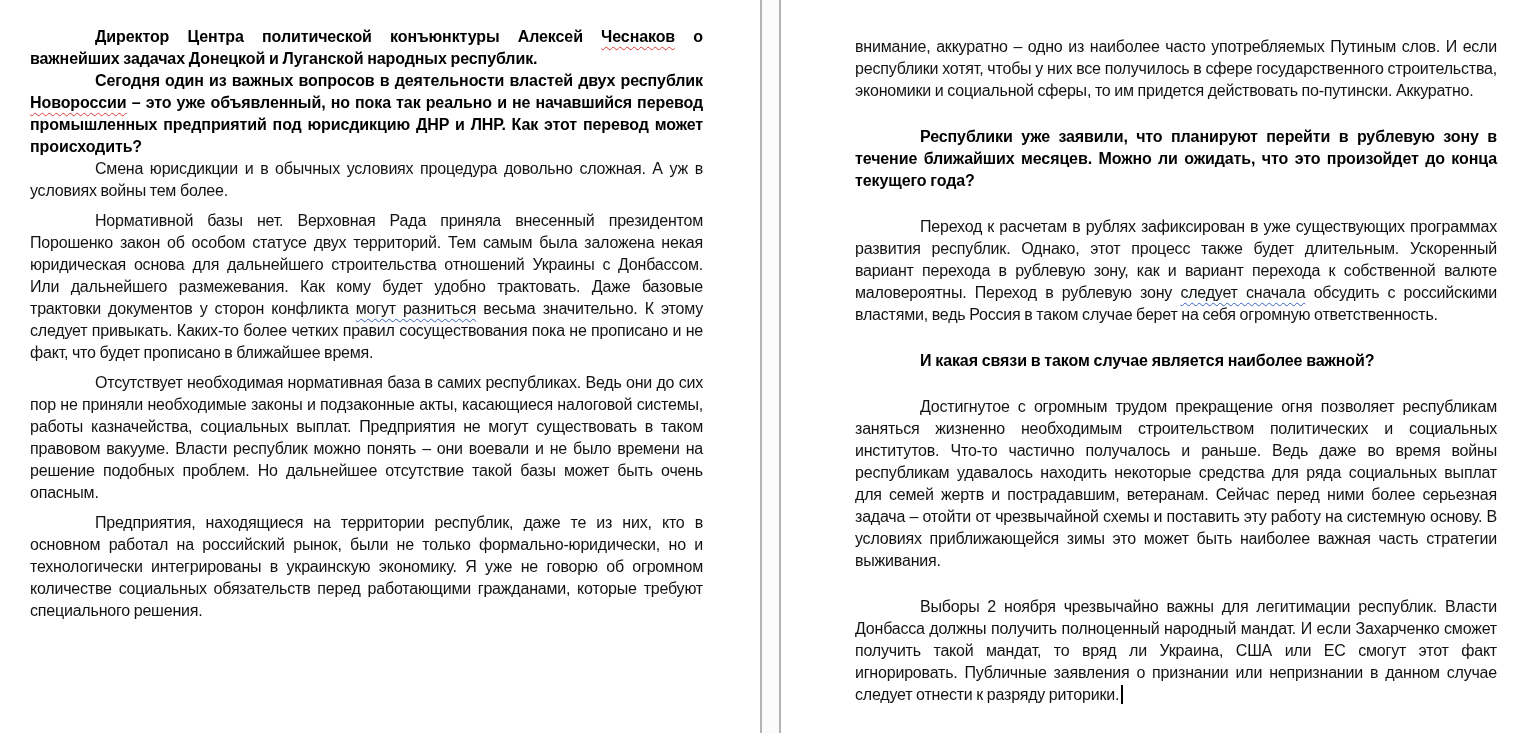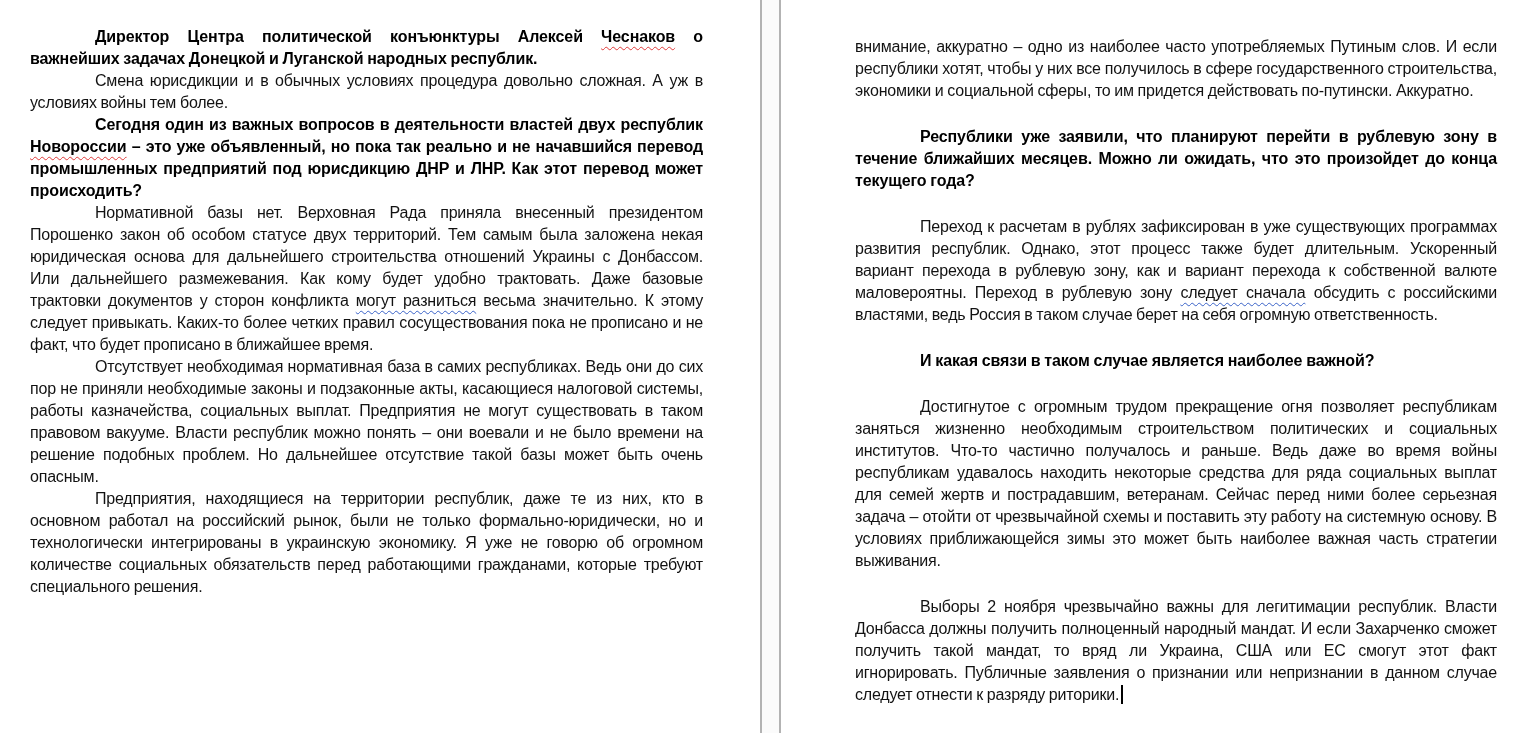--- a/index.html
+++ b/index.html
@@ -42,21 +42,21 @@
     left:781px;width:790px;
     padding:36px 74px 0 74px;
   }
   .blk{
     margin:0;
     text-align:justify;
     line-height:22px;
     word-spacing:-0.5px;
   }
   .blk+.blk{}
-  .page-left .blk.body + .blk.body{margin-top:0;}
+  .page-left .blk.body + .blk.body{margin-top:8px;}
   .page-right .blk+.blk{margin-top:24px;}
   .indent{text-indent:65px;}
   .title,.lead,.question{
     font-weight:bold;
     color:var(--bold-text);
     letter-spacing:-0.1px;
   }
   .mark-spell{
     text-decoration:underline wavy var(--spell);
     text-decoration-thickness:1px;
@@ -76,22 +76,22 @@
     vertical-align:-4px;
     margin-left:2px;
   }
 </style>
 </head>
 <body>
 
 <div class="canvas">
   <section class="page page-left">
       <p class="blk lead indent"><span>Директор Центра политической конъюнктуры Алексей </span><span class="mark-spell">Чеснаков</span><span> о важнейших задачах Донецкой и Луганской народных республик.</span></p>
+      <p class="blk question indent"><span>Сегодня один из важных вопросов в деятельности властей двух республик </span><span class="mark-spell">Новороссии</span><span> – это уже объявленный, но пока так реально и не начавшийся перевод промышленных предприятий под юрисдикцию ДНР и ЛНР. Как этот перевод может происходить?</span></p>
       <p class="blk body indent"><span>Смена юрисдикции и в обычных условиях процедура довольно сложная. А уж в условиях войны тем более.</span></p>
-      <p class="blk question indent"><span>Сегодня один из важных вопросов в деятельности властей двух республик </span><span class="mark-spell">Новороссии</span><span> – это уже объявленный, но пока так реально и не начавшийся перевод промышленных предприятий под юрисдикцию ДНР и ЛНР. Как этот перевод может происходить?</span></p>
       <p class="blk body indent"><span>Нормативной базы нет. Верховная Рада приняла внесенный президентом Порошенко закон об особом статусе двух территорий. Тем самым была заложена некая юридическая основа для дальнейшего строительства отношений Украины с Донбассом. Или дальнейшего размежевания. Как кому будет удобно трактовать. Даже базовые трактовки документов у сторон конфликта </span><span class="mark-grammar">могут разниться</span><span> весьма значительно. К этому следует привыкать. Каких-то более четких правил сосуществования пока не прописано и не факт, что будет прописано в ближайшее время.</span></p>
       <p class="blk body indent"><span>Отсутствует необходимая нормативная база в самих республиках. Ведь они до сих пор не приняли необходимые законы и подзаконные акты, касающиеся налоговой системы, работы казначейства, социальных выплат. Предприятия не могут существовать в таком правовом вакууме. Власти республик можно понять – они воевали и не было времени на решение подобных проблем. Но дальнейшее отсутствие такой базы может быть очень опасным.</span></p>
       <p class="blk body indent"><span>Предприятия, находящиеся на территории республик, даже те из них, кто в основном работал на российский рынок, были не только формально-юридически, но и технологически интегрированы в украинскую экономику. Я уже не говорю об огромном количестве социальных обязательств перед работающими гражданами, которые требуют специального решения.</span></p>
     </section>
   <div class="divider"></div>
   <section class="page page-right">
       <p class="blk body"><span>внимание, аккуратно – одно из наиболее часто употребляемых Путиным слов. И если республики хотят, чтобы у них все получилось в сфере государственного строительства, экономики и социальной сферы, то им придется действовать по-путински. Аккуратно.</span></p>
       <p class="blk question indent"><span>Республики уже заявили, что планируют перейти в рублевую зону в течение ближайших месяцев. Можно ли ожидать, что это произойдет до конца текущего года?</span></p>
       <p class="blk body indent"><span>Переход к расчетам в рублях зафиксирован в уже существующих программах развития республик. Однако, этот процесс также будет длительным. Ускоренный вариант перехода в рублевую зону, как и вариант перехода к собственной валюте маловероятны. Переход в рублевую зону </span><span class="mark-grammar">следует сначала</span><span> обсудить с российскими властями, ведь Россия в таком случае берет на себя огромную ответственность.</span></p>
       <p class="blk question indent"><span>И какая связи в таком случае является наиболее важной?</span></p>

